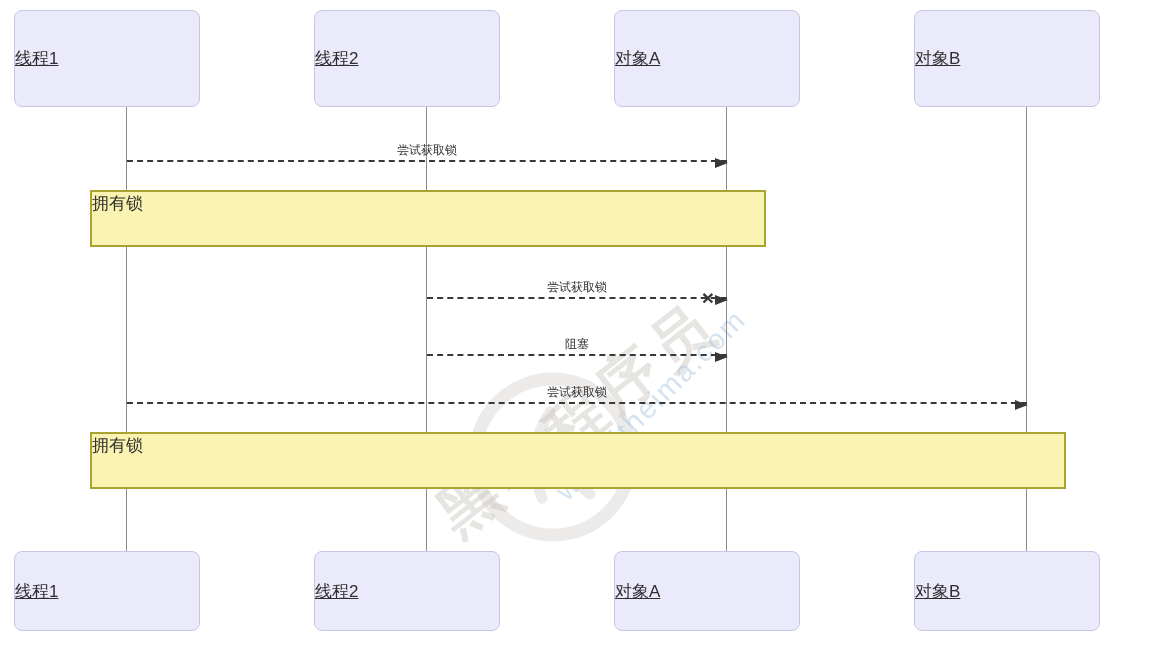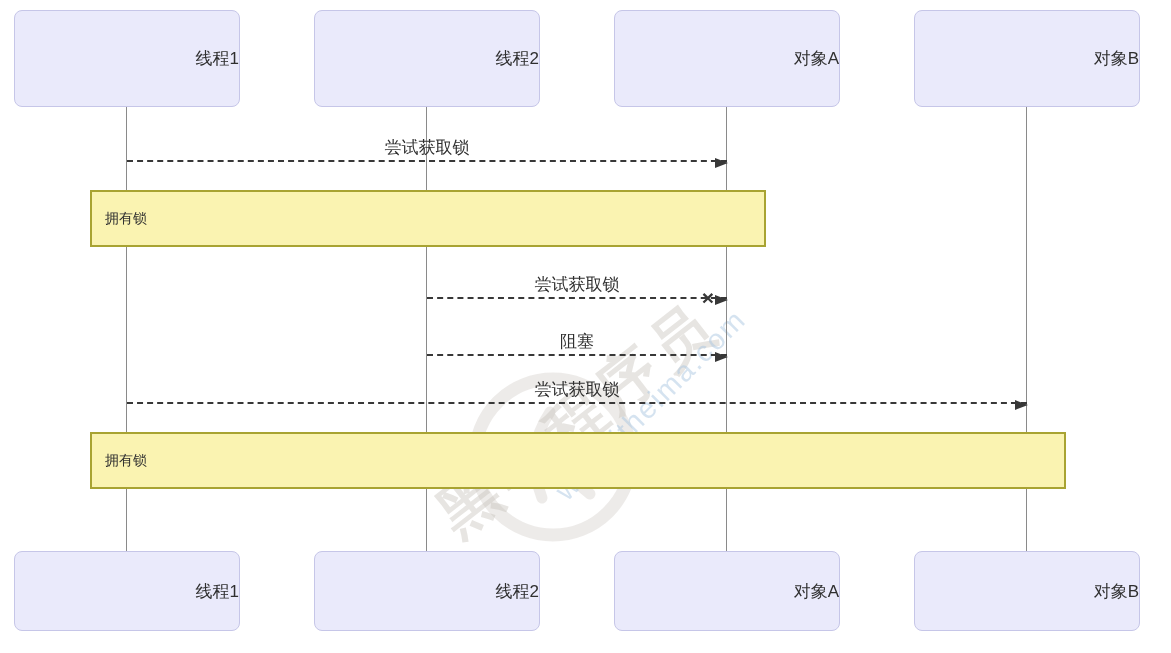--- a/index.html
+++ b/index.html
@@ -14,49 +14,50 @@
     color:rgba(196,191,183,0.40);white-space:nowrap;pointer-events:none;
   }
   .wm-url{
     position:absolute;left:512px;top:362px;width:330px;
     transform:rotate(-45deg);font-size:29px;letter-spacing:2px;
     color:rgba(167,196,224,0.48);white-space:nowrap;pointer-events:none;
   }
   .wm-logo{position:absolute;left:466px;top:370px;pointer-events:none;}
   
   .actor{
-    position:absolute;width:226px;box-sizing:border-box;
+    position:absolute;width:186px;box-sizing:border-box;
     background:var(--actor-fill,#eaeafb);border:1px solid var(--actor-border,#c6c6e8);
-    border-radius:8px;display:flex;align-items:center;justify-content:flex-end;
+    border-radius:8px;display:flex;align-items:center;justify-content:flex-start;
     font-size:17px;
+    text-decoration:underline;
   }
   .actor.top{top:10px;height:97px;}
   .actor.bottom{top:551px;height:80px;}
   
   .lifeline{position:absolute;top:107px;height:444px;width:1px;background:var(--lifeline,#8a8a8a);}
   
   .msg{position:absolute;height:0;border-top:2px dashed var(--line,#383838);}
   .msg .lbl{
     position:absolute;left:0;right:0;bottom:3px;text-align:center;
-    font-size:17px;color:var(--text,#2f2f2f);white-space:nowrap;
+    font-size:12px;color:var(--text,#2f2f2f);white-space:nowrap;
   }
   .msg .head{
     position:absolute;right:-1px;top:-4px;width:0;height:0;
     border-left:13px solid var(--line,#383838);
     border-top:5px solid transparent;border-bottom:5px solid transparent;
   }
   .msg .cross{
     position:absolute;right:13px;top:-12px;font-size:21px;font-weight:700;
     line-height:1;color:var(--line,#383838);
   }
   
   .note{
-    position:absolute;box-sizing:border-box;display:flex;align-items:center;
+    position:absolute;box-sizing:border-box;display:flex;
     background:var(--note-fill,#faf3b1);border:2px solid var(--note-border,#a8a332);
-    padding-left:13px;font-size:14px;color:var(--text,#2f2f2f);
+    font-size:17px;color:var(--text,#2f2f2f);
   }
 </style>
 </head>
 <body>
 
 <div class="canvas">
 
   <div class="wm-logo">
     <svg width="174" height="174" viewBox="0 0 174 174">
       <circle cx="87" cy="87" r="78" fill="none" stroke="rgba(198,194,186,0.32)" stroke-width="13"></circle>

